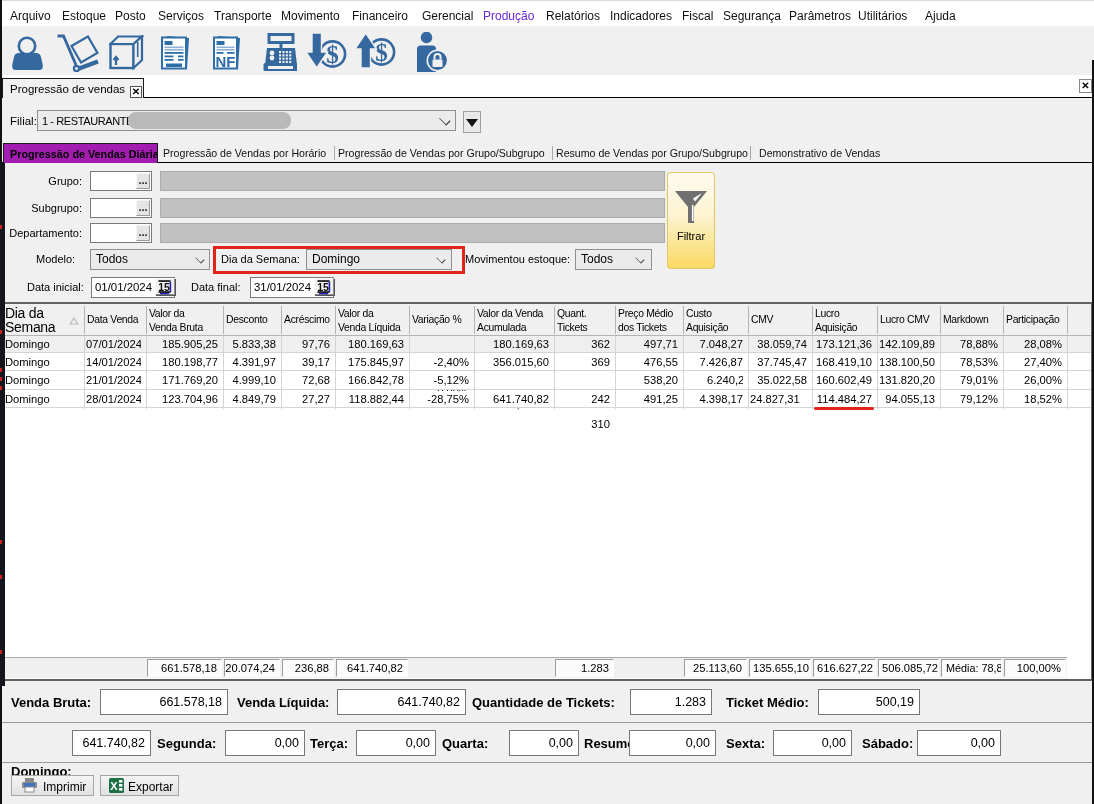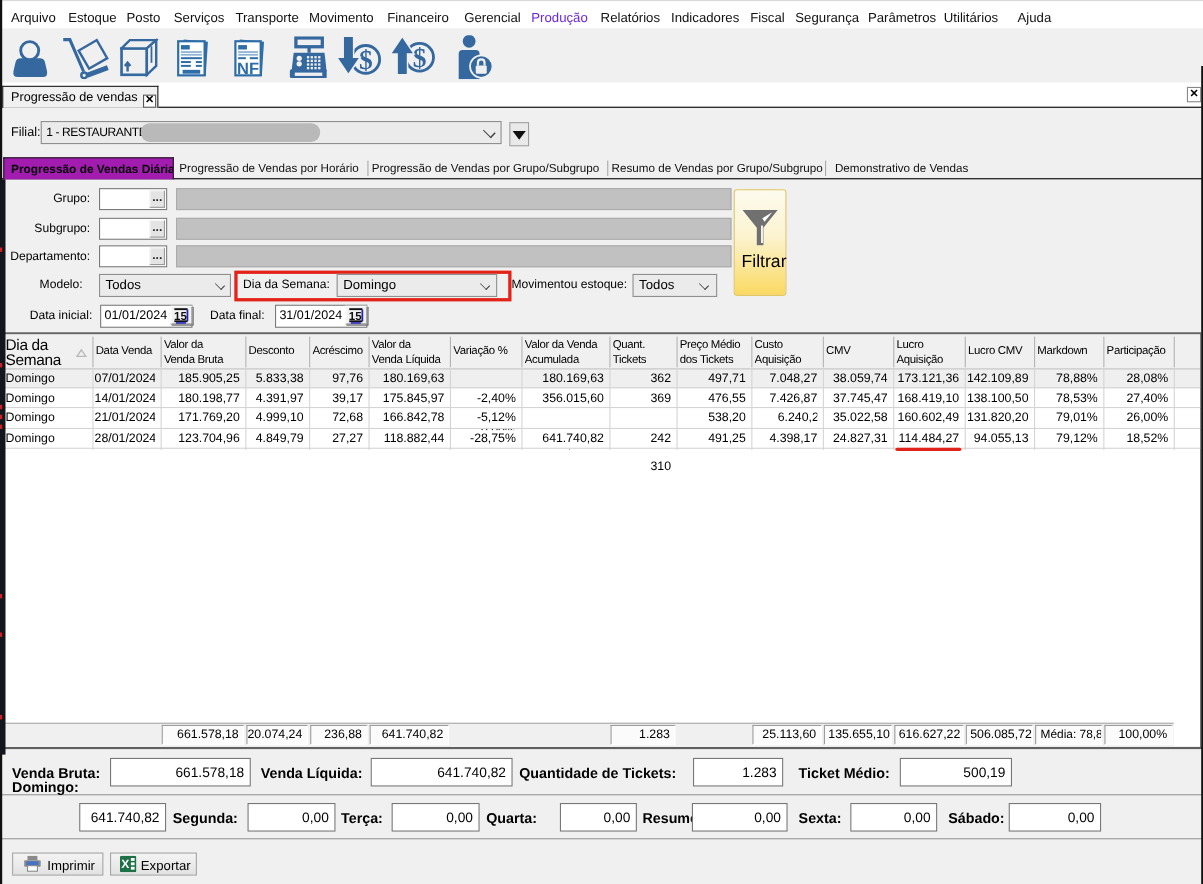--- a/index.html
+++ b/index.html
@@ -176,21 +176,21 @@
 <div class="abs lbl" style="left:465px;top:253px;">Movimentou estoque:</div>
 <div class="abs combo" style="left:575px;top:249px;width:77px;height:21px;"></div>
 <div class="abs" style="left:581px;top:252px;font-size:12px;">Todos</div>
 <div class="chev" style="left:636px;top:255px;"></div>
 <div class="abs" style="left:667px;top:172px;width:48px;height:97px;border:1px solid #e3c766;border-radius:3px;background:linear-gradient(#fdfbef,#fcf3cf 45%,#fad961);"></div>
 <svg class="abs" style="left:674px;top:190px" width="34" height="36" viewBox="0 0 34 36">
     <path d="M1,1 L33,1 L20,17 L20,33 L14,33 L14,17 Z" fill="#707070"></path>
     <path d="M28,3 L21,11.5 L19,8.5 Z" fill="#fff"></path>
     <path d="M18.7,15 L18.7,31" stroke="#fff" stroke-width="1.6"></path>
   </svg>
-<div class="abs" style="left:667px;top:230px;width:48px;text-align:right;font-size:16px;">Filtrar</div>
+<div class="abs" style="left:667px;top:230px;width:48px;text-align:center;font-size:11px;">Filtrar</div>
 <div class="abs lbl" style="left:27px;top:281px;">Data inicial:</div>
 <div class="abs edit" style="left:91px;top:277px;width:84px;height:21px;"></div>
 <div class="abs" style="left:95px;top:281px;font-size:11.4px;">01/01/2024</div>
 <div class="abs lbl" style="left:191px;top:281px;">Data final:</div>
 <div class="abs edit" style="left:250px;top:277px;width:84px;height:21px;"></div>
 <div class="abs" style="left:254px;top:281px;font-size:11.4px;">31/01/2024</div>
 <div class="abs" style="left:155px;top:278px;width:20px;height:17px;background:#f1f1f1;border:1px solid #8a8a8a;border-top-color:#fdfdfd;border-left-color:#fdfdfd;box-shadow:1px 1px 0 #555;"></div>
 <svg class="abs" style="left:155px;top:278px" width="20" height="17" viewBox="0 0 20 17">
     <rect x="3.5" y="2.2" width="12" height="1.7" fill="#111"></rect>
     <rect x="3.5" y="13.2" width="12" height="1.7" fill="#111"></rect>
@@ -299,21 +299,21 @@
 <div class="cell" style="left:86px;top:393px;width:55px;text-align:right;">28/01/2024</div>
 <div class="cell" style="left:148px;top:393px;width:70px;text-align:right;">123.704,96</div>
 <div class="cell" style="left:225px;top:393px;width:51px;text-align:right;">4.849,79</div>
 <div class="cell" style="left:283px;top:393px;width:47px;text-align:right;">27,27</div>
 <div class="cell" style="left:337px;top:393px;width:67px;text-align:right;">118.882,44</div>
 <div class="cell" style="left:411px;top:393px;width:58px;text-align:right;">-28,75%</div>
 <div class="cell" style="left:476px;top:393px;width:73px;text-align:right;">641.740,82</div>
 <div class="cell" style="left:556px;top:393px;width:54px;text-align:right;">242</div>
 <div class="cell" style="left:617px;top:393px;width:61px;text-align:right;">491,25</div>
 <div class="cell" style="left:685px;top:393px;width:58px;text-align:right;">4.398,17</div>
-<div class="cell" style="left:750px;top:393px;width:57px;text-align:right;">24.827,31</div>
+<div class="cell" style="left:750px;top:393px;width:57px;">24.827,31</div>
 <div class="cell" style="left:814px;top:393px;width:58px;text-align:right;">114.484,27</div>
 <div class="cell" style="left:879px;top:393px;width:56px;text-align:right;">94.055,13</div>
 <div class="cell" style="left:942px;top:393px;width:56px;text-align:right;">79,12%</div>
 <div class="cell" style="left:1005px;top:393px;width:57px;text-align:right;">18,52%</div>
 <div class="abs" style="left:84px;top:336px;width:1px;height:73px;background:#d4d4d4;"></div>
 <div class="abs" style="left:146px;top:336px;width:1px;height:73px;background:#d4d4d4;"></div>
 <div class="abs" style="left:223px;top:336px;width:1px;height:73px;background:#d4d4d4;"></div>
 <div class="abs" style="left:281px;top:336px;width:1px;height:73px;background:#d4d4d4;"></div>
 <div class="abs" style="left:335px;top:336px;width:1px;height:73px;background:#d4d4d4;"></div>
 <div class="abs" style="left:409px;top:336px;width:1px;height:73px;background:#d4d4d4;"></div>
@@ -323,42 +323,42 @@
 <div class="abs" style="left:683px;top:336px;width:1px;height:73px;background:#d4d4d4;"></div>
 <div class="abs" style="left:748px;top:336px;width:1px;height:73px;background:#d4d4d4;"></div>
 <div class="abs" style="left:812px;top:336px;width:1px;height:73px;background:#d4d4d4;"></div>
 <div class="abs" style="left:877px;top:336px;width:1px;height:73px;background:#d4d4d4;"></div>
 <div class="abs" style="left:940px;top:336px;width:1px;height:73px;background:#d4d4d4;"></div>
 <div class="abs" style="left:1003px;top:336px;width:1px;height:73px;background:#d4d4d4;"></div>
 <div class="abs" style="left:1067px;top:336px;width:1px;height:73px;background:#d4d4d4;"></div>
 <div class="abs" style="left:814px;top:407px;width:60px;height:3px;background:#e2231a;border-radius:2px;"></div>
 <div class="abs" style="left:3px;top:657px;width:1064px;height:21px;background:#f0f0f0;border-top:1px solid #a8a8a8;"></div>
 <div class="sunk" style="left:147px;top:659px;width:75px;height:18px;text-align:right;font-size:11.2px;padding:2px 4px 0 3px;">661.578,18</div>
-<div class="sunk" style="left:224px;top:659px;width:56px;height:18px;font-size:11.2px;padding:2px 4px 0 0;">20.074,24</div>
+<div class="sunk" style="left:224px;top:659px;width:56px;height:18px;text-align:right;font-size:11.2px;padding:2px 4px 0 0;">20.074,24</div>
 <div class="sunk" style="left:282px;top:659px;width:52px;height:18px;text-align:right;font-size:11.2px;padding:2px 4px 0 3px;">236,88</div>
 <div class="sunk" style="left:336px;top:659px;width:72px;height:18px;text-align:right;font-size:11.2px;padding:2px 4px 0 3px;">641.740,82</div>
 <div class="sunk" style="left:555px;top:659px;width:59px;height:18px;text-align:right;font-size:11.2px;padding:2px 4px 0 3px;">1.283</div>
 <div class="sunk" style="left:684px;top:659px;width:63px;height:18px;text-align:right;font-size:11.2px;padding:2px 4px 0 3px;">25.113,60</div>
 <div class="sunk" style="left:749px;top:659px;width:62px;height:18px;text-align:right;font-size:11.2px;padding:2px 4px 0 3px;">135.655,10</div>
 <div class="sunk" style="left:813px;top:659px;width:63px;height:18px;text-align:right;font-size:11.2px;padding:2px 4px 0 3px;">616.627,22</div>
 <div class="sunk" style="left:878px;top:659px;width:61px;height:18px;text-align:right;font-size:11.2px;padding:2px 4px 0 3px;">506.085,72</div>
 <div class="sunk" style="left:941px;top:659px;width:61px;height:18px;text-align:left;font-size:10.8px;padding:2px 3px 0 4px;">Média: 78,8</div>
 <div class="sunk" style="left:1004px;top:659px;width:62px;height:18px;text-align:right;font-size:11.2px;padding:2px 4px 0 3px;">100,00%</div>
 <div class="abs" style="left:0;top:679px;width:1094px;height:2px;background:#606060;"></div>
 <div class="abs" style="left:0;top:722px;width:1094px;height:1px;background:#9a9a9a;"></div>
 <div class="abs" style="left:0;top:762px;width:1094px;height:1px;background:#9a9a9a;"></div>
 <div class="abs blbl" style="left:11px;top:695px;">Venda Bruta:</div>
 <div class="bedit" style="left:100px;top:689px;width:128px;height:26px;">661.578,18</div>
 <div class="abs blbl" style="left:237px;top:695px;">Venda Líquida:</div>
 <div class="bedit" style="left:337px;top:689px;width:129px;height:26px;">641.740,82</div>
 <div class="abs blbl" style="left:472px;top:695px;">Quantidade de Tickets:</div>
 <div class="bedit" style="left:630px;top:689px;width:82px;height:26px;">1.283</div>
 <div class="abs blbl" style="left:726px;top:695px;">Ticket Médio:</div>
 <div class="bedit" style="left:818px;top:689px;width:102px;height:26px;">500,19</div>
-<div class="abs blbl" style="left:11px;top:708px;">Domingo:</div>
+<div class="abs blbl" style="left:11px;top:764px;">Domingo:</div>
 <div class="bedit" style="left:72px;top:730px;width:79px;height:26px;">641.740,82</div>
 <div class="abs blbl" style="left:157px;top:736px;">Segunda:</div>
 <div class="bedit" style="left:225px;top:730px;width:80px;height:26px;">0,00</div>
 <div class="abs blbl" style="left:310px;top:736px;">Terça:</div>
 <div class="bedit" style="left:356px;top:730px;width:80px;height:26px;">0,00</div>
 <div class="abs blbl" style="left:442px;top:736px;">Quarta:</div>
 <div class="bedit" style="left:509px;top:730px;width:70px;height:26px;">0,00</div>
 <div class="abs blbl" style="left:584px;top:736px;">Resumo:</div>
 <div class="bedit" style="left:629px;top:730px;width:87px;height:26px;">0,00</div>
 <div class="abs blbl" style="left:726px;top:736px;">Sexta:</div>

